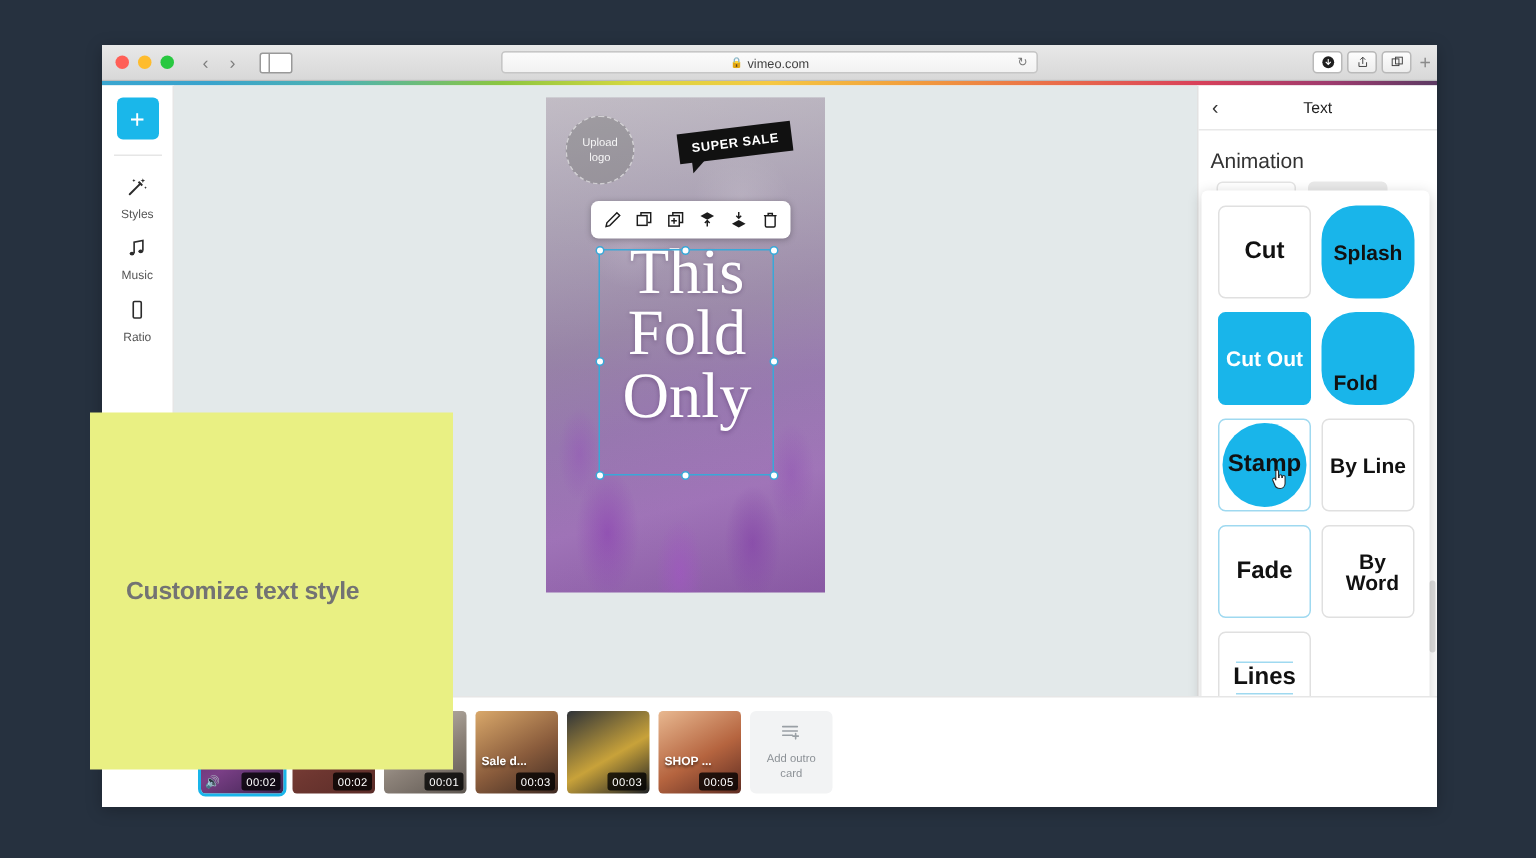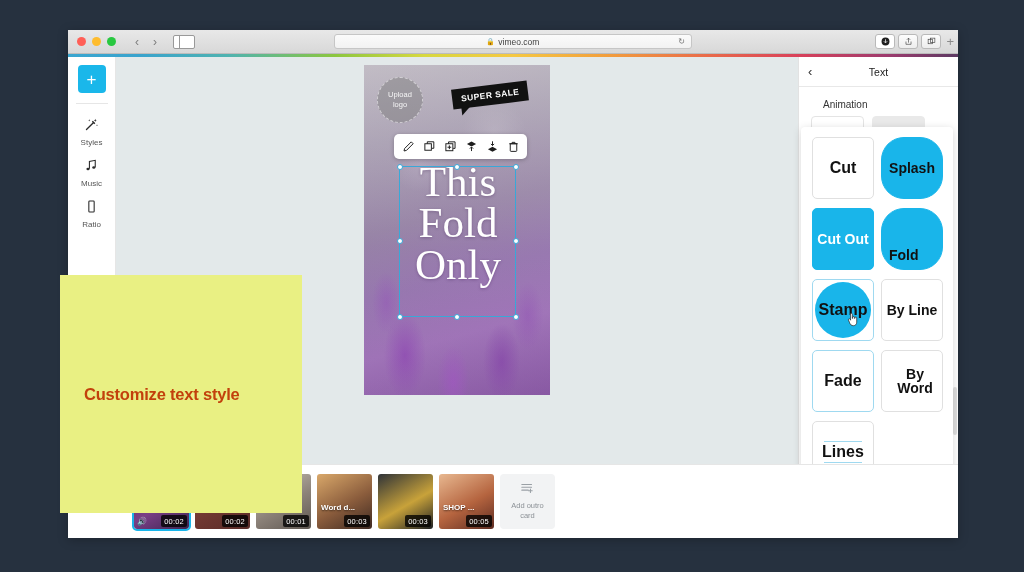--- a/index.html
+++ b/index.html
@@ -214,21 +214,21 @@
     width: 160px; background:#fff; border-left:1px solid #e2e2e2;
     position:relative; flex-shrink:0; height: 100%;
   }
   .props-head {
     height: 30px; border-bottom:1px solid #e8e8e8;
     display:flex; align-items:center; justify-content:center; position:relative;
   }
   .props-head .back { position:absolute; left: 9px; font-size: 13px; color:#333; cursor:pointer; }
   .props-head .ttl { font-size: 10.5px; color:#222; }
   .props-section-label {
-    font-size: 10px; color:#333; padding: 12px 0 6px 24px;
+    font-size: 14px; color:#333; padding: 12px 0 6px 8px;
   }
   .ghost-row { display:flex; gap:8px; padding: 0 12px; }
   .ghost-tile { width: 53px; height: 44px; border:1px solid #e4e4e4; border-radius:4px; background:#fff; }
   .ghost-tile.gray { background:#e9e9e9; border-color:#e9e9e9; }
 
   
   .anim-flyout {
     position:absolute; left: 2px; top: 70px;
     width: 152px; height: 365px;
     background:#fff; border-radius: 4px;
@@ -315,21 +315,21 @@
   
   .callout {
     position: absolute;
     left: 60px; top: 275px;
     width: 242px; height: 238px;
     background: #e9f083;
     z-index: 50;
     display:flex; align-items:center;
   }
   .callout-text {
-    font-size: 16.5px; font-weight: bold; color:#c2410c;
+    font-size: 16.5px; font-weight: bold; color:#737373;
     padding-left: 24px; letter-spacing: -0.2px;
   }
 </style>
 </head>
 <body>
 
 <div class="browser-window">
 
   <div class="chrome-bar">
     <div class="traffic">
@@ -546,21 +546,21 @@
       <span class="audio">🔊</span>
       <span class="dur">00:02</span>
     </div>
     <div class="clip c2">
       <span class="dur">00:02</span>
     </div>
     <div class="clip c3">
       <span class="dur">00:01</span>
     </div>
     <div class="clip c4">
-      <span class="overlay-txt">Word d...</span>
+      <span class="overlay-txt">Sale d...</span>
       <span class="dur">00:03</span>
     </div>
     <div class="clip c5">
       <span class="dur">00:03</span>
     </div>
     <div class="clip c6">
       <span class="overlay-txt">SHOP ...</span>
       <span class="dur">00:05</span>
     </div>
     <div class="add-outro">

